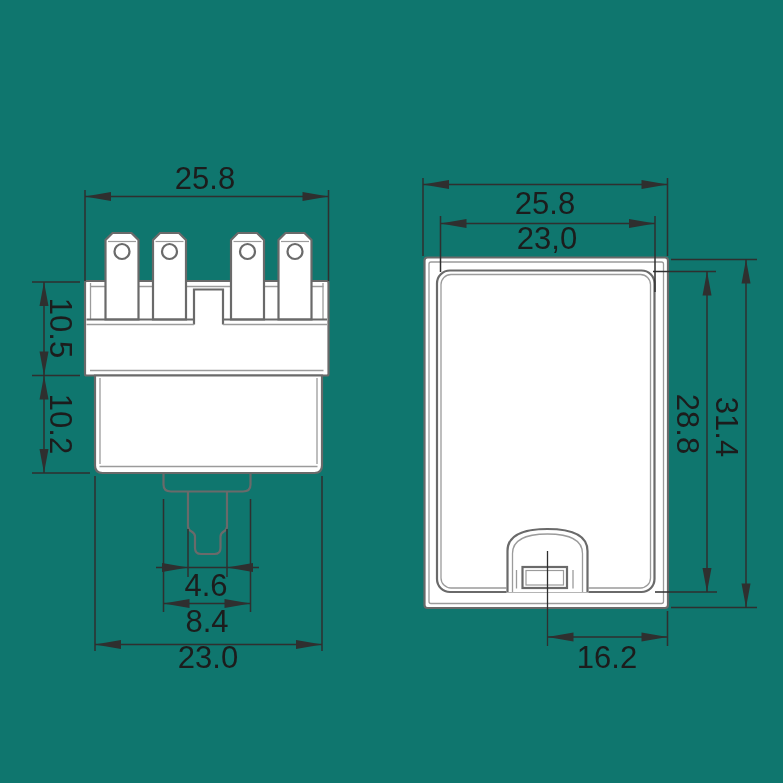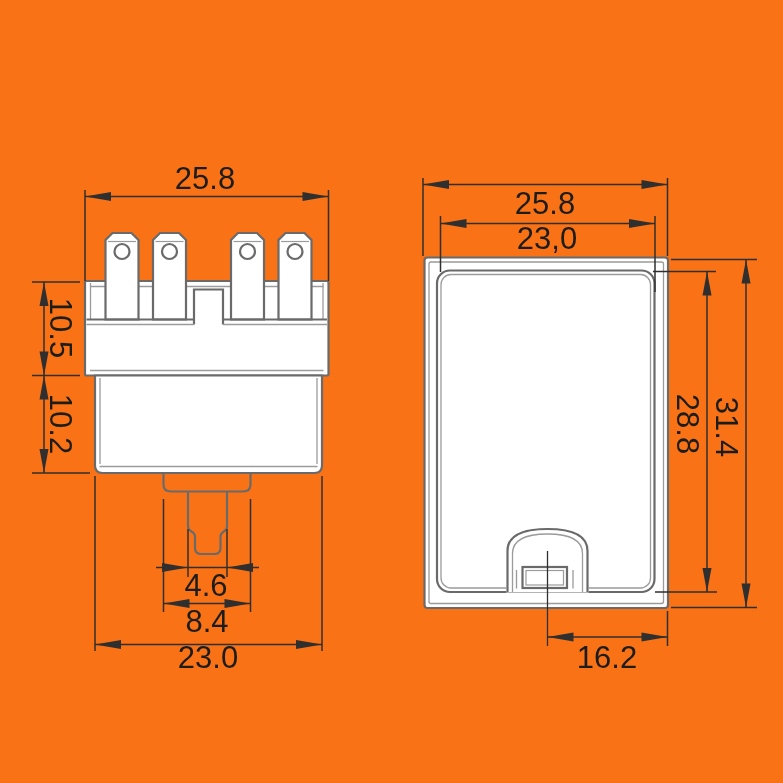--- a/index.html
+++ b/index.html
@@ -1,16 +1,16 @@
 <!DOCTYPE html>
 <html><head>
 <meta charset="utf-8">
 <style>
   html,body{margin:0;padding:0;background:#ffffff;}
-  .canvas{position:relative;width:783px;height:783px;background:#f97316;overflow:hidden;}
+  .canvas{position:relative;width:783px;height:783px;background:#0f766e;overflow:hidden;}
   svg{display:block;}
   text{font-family:"Liberation Sans","DejaVu Sans",sans-serif;font-size:31px;}
   .vtext{font-size:31px;}
 </style>
 </head>
 <body>
 
 <div class="canvas">
 <svg width="783" height="783" viewBox="0 0 783 783">
 

